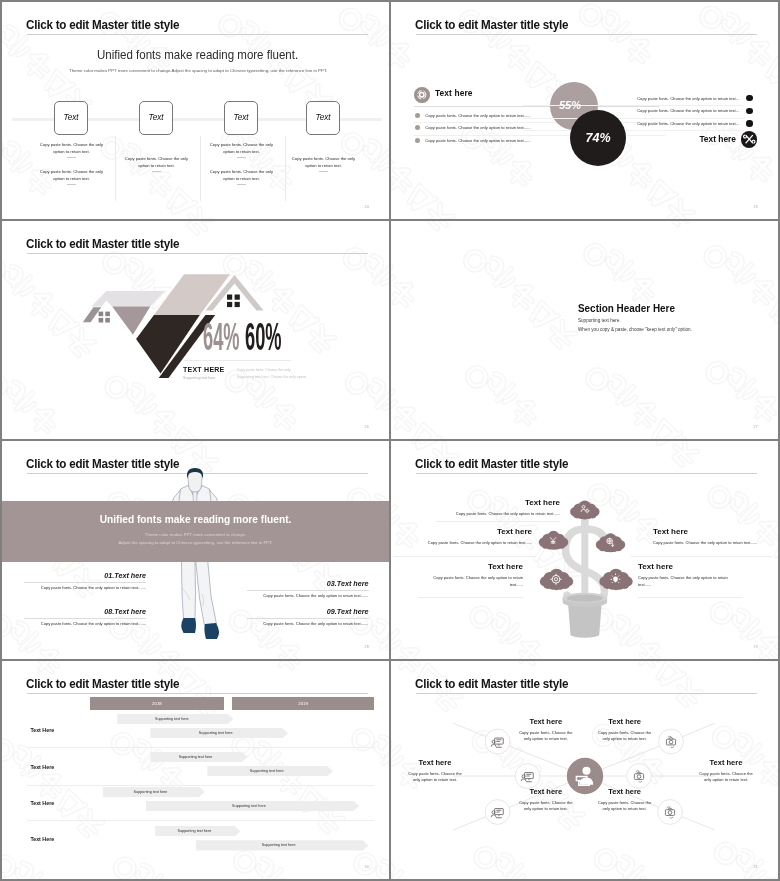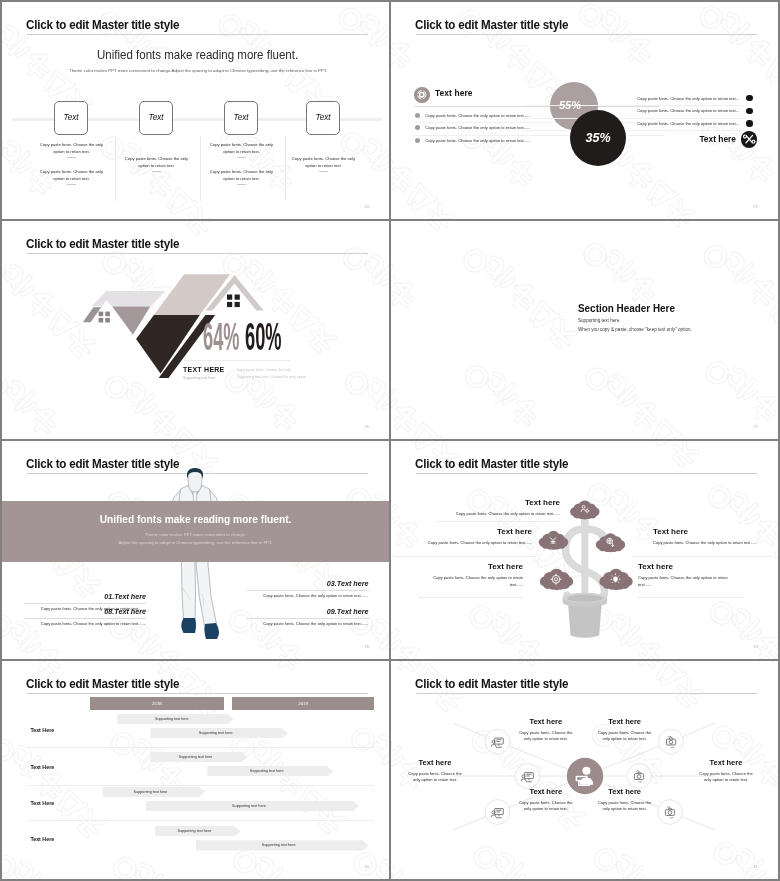--- a/index.html
+++ b/index.html
@@ -319,21 +319,21 @@
           </div>
 <div class="s2rule" style="top:132.9px;"></div>
 <div class="s2row" style="top:135.7px;">
             <i class="s2dot"></i>
             <span class="s2txt">Copy paste fonts. Choose the only option to retain text......</span>
           </div>
 <div class="s2c1">
             <span>55%</span>
           </div>
 <div class="s2c2">
-            <span>35%</span>
+            <span>74%</span>
           </div>
 <div class="s2rrow" style="top:93.0px;">
             <span class="s2rtxt">Copy paste fonts. Choose the only option to retain text...</span>
             <i class="s2rdot"></i>
           </div>
 <div class="s2rrule" style="top:103.2px;"></div>
 <div class="s2rrow" style="top:105.6px;">
             <span class="s2rtxt">Copy paste fonts. Choose the only option to retain text...</span>
             <i class="s2rdot"></i>
           </div>
@@ -647,21 +647,21 @@
   <path d="M18 70 Q22 78 21 86"></path>
   <path d="M35 78 Q39 82 38 88"></path>
   <path d="M16 120 Q22 126 24 132"></path>
   <path d="M36 126 Q39 132 37 138"></path>
 </g>
 </svg>
 <div class="s5band"></div>
 <div class="s5h">Unified fonts make reading more fluent.</div>
 <div class="s5s1">Theme color makes PPT more convenient to change.</div>
 <div class="s5s2">Adjust the spacing to adapt to Chinese typesetting, use the reference line in PPT.</div>
-<div class="s5item" style="left:22px;top:152px;">
+<div class="s5item" style="left:22px;top:131px;">
 <div class="s5lab"><b>01.</b><span>Text here</span></div>
 <div class="s5rule"></div>
 <div class="s5body">Copy paste fonts. Choose the only option to retain text.......</div>
 </div>
 <div class="s5item" style="left:22px;top:166.5px;">
 <div class="s5lab"><b>08.</b><span>Text here</span></div>
 <div class="s5rule"></div>
 <div class="s5body">Copy paste fonts. Choose the only option to retain text.......</div>
 </div>
 <div class="s5item" style="left:244.5px;top:138.5px;">

